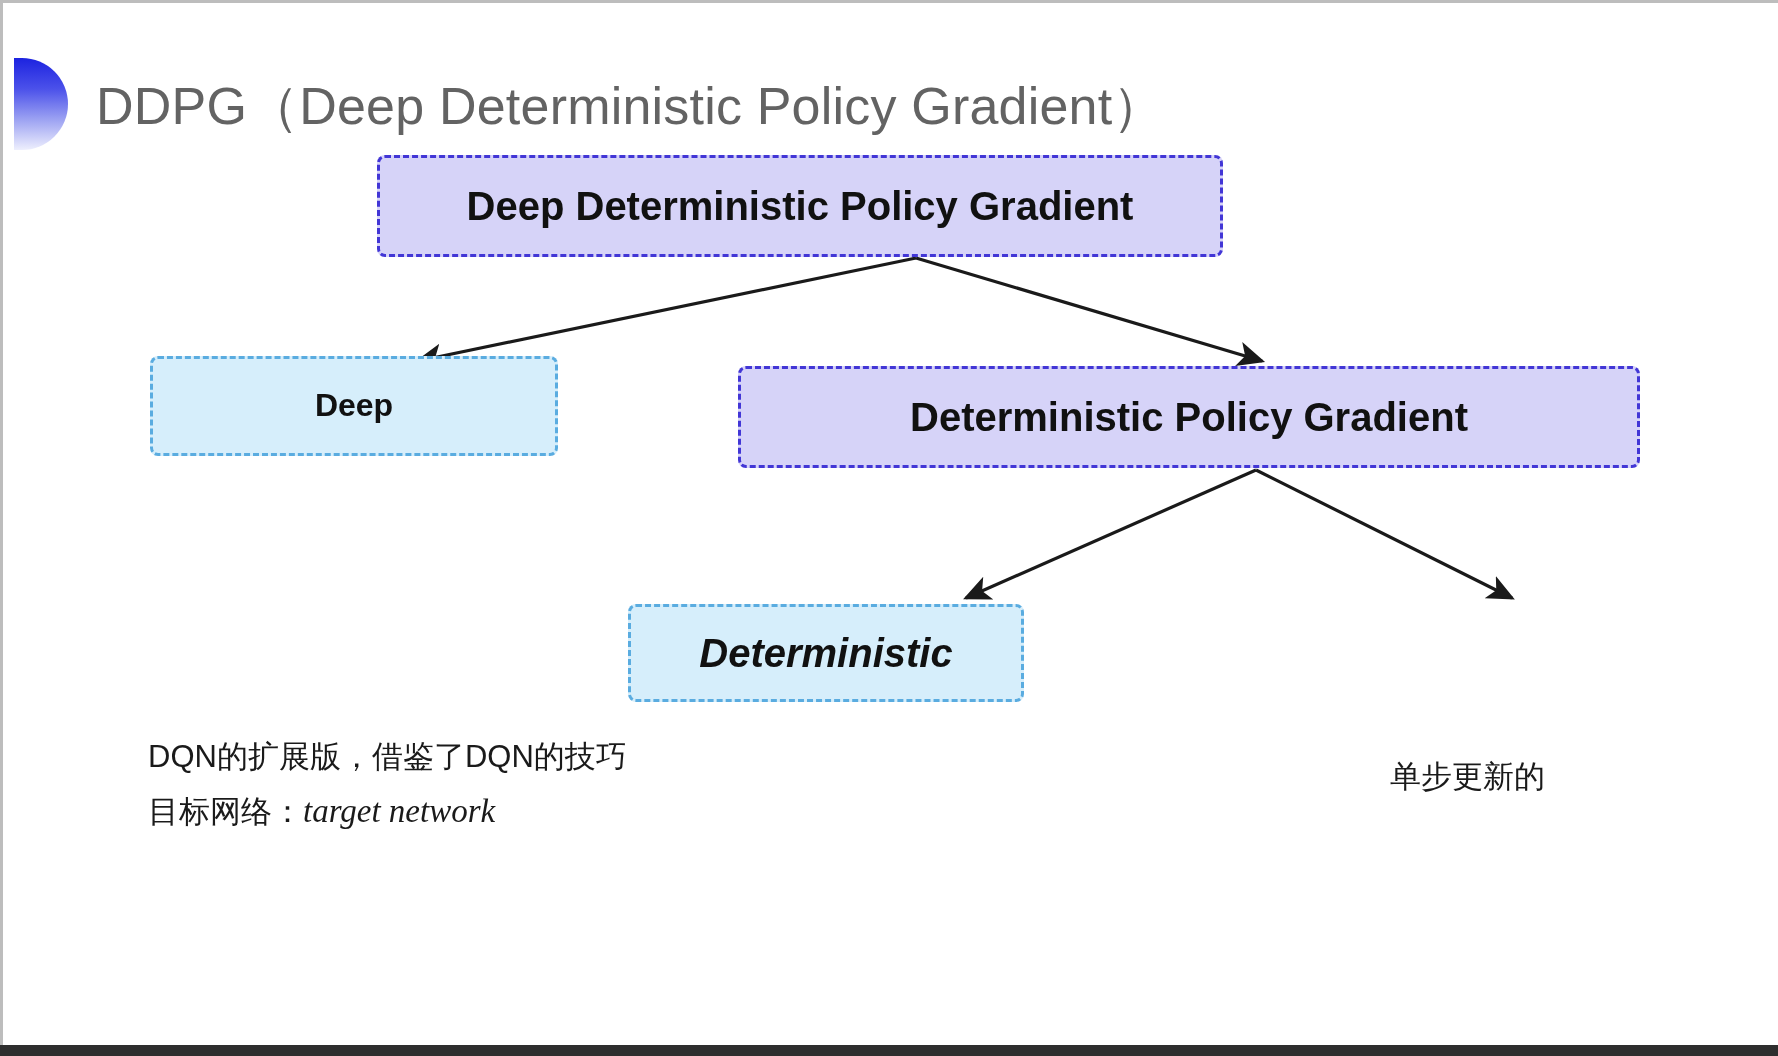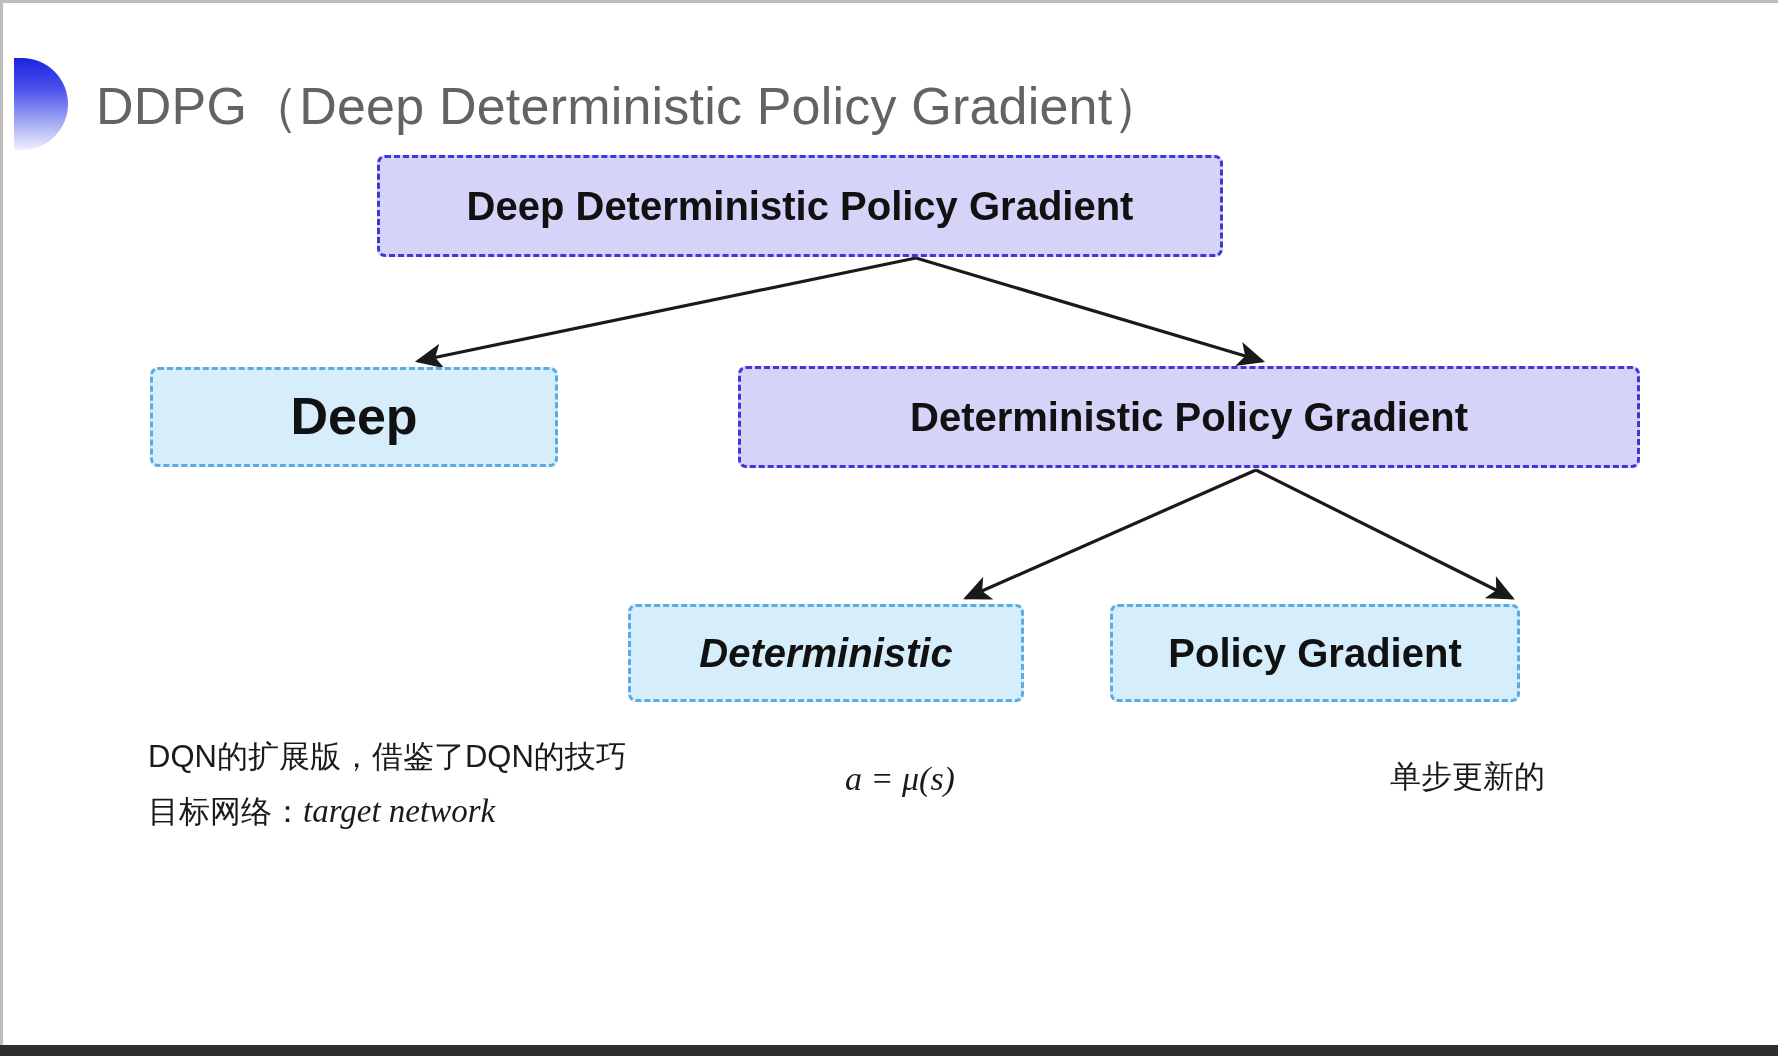--- a/index.html
+++ b/index.html
@@ -74,21 +74,21 @@
   .node.purple {
     background: #d6d3f8;
     border: 3px dashed #4236d6;
   }
   .node.blue {
     background: #d6eefb;
     border: 3px dashed #5aace0;
   }
 
   #node-root   { left: 377px;  top: 155px; width: 846px; height: 102px; font-size: 40px; }
-  #node-deep   { left: 150px;  top: 367px; width: 408px; height: 100px; font-size: 52px; }
+  #node-deep   { left: 150px;  top: 356px; width: 408px; height: 100px; font-size: 32px; }
   #node-dpg    { left: 738px;  top: 366px; width: 902px; height: 102px; font-size: 40px; }
   #node-det    { left: 628px;  top: 604px; width: 396px; height: 98px;  font-size: 40px; font-style: italic; }
   #node-pg     { left: 1110px; top: 604px; width: 410px; height: 98px;  font-size: 40px; }
 
   
   #arrows {
     position: absolute;
     left: 0; top: 0;
     width: 1778px;
     height: 1056px;
@@ -148,30 +148,28 @@
   </svg>
 
   <div id="node-root" class="node purple">Deep Deterministic Policy Gradient</div>
 
   <div id="node-deep" class="node blue">Deep</div>
 
   <div id="node-dpg" class="node purple">Deterministic Policy Gradient</div>
 
   <div id="node-det" class="node blue">Deterministic</div>
 
-  <div id="node-pg" class="node blue">Policy Gradient</div>
 
   <div id="caption-deep" class="caption">
     <span class="cap-line">DQN的扩展版，借鉴了DQN的技巧</span>
     <span class="cap-line">
       <span>目标网络：</span><span class="mono-it">target network</span>
     </span>
   </div>
 
   <div id="caption-det" class="caption">
-    <span class="cap-line formula">a = μ(s)</span>
   </div>
 
   <div id="caption-pg" class="caption">
     <span class="cap-line">单步更新的</span>
   </div>
 
 </div>
 
 </body></html>

